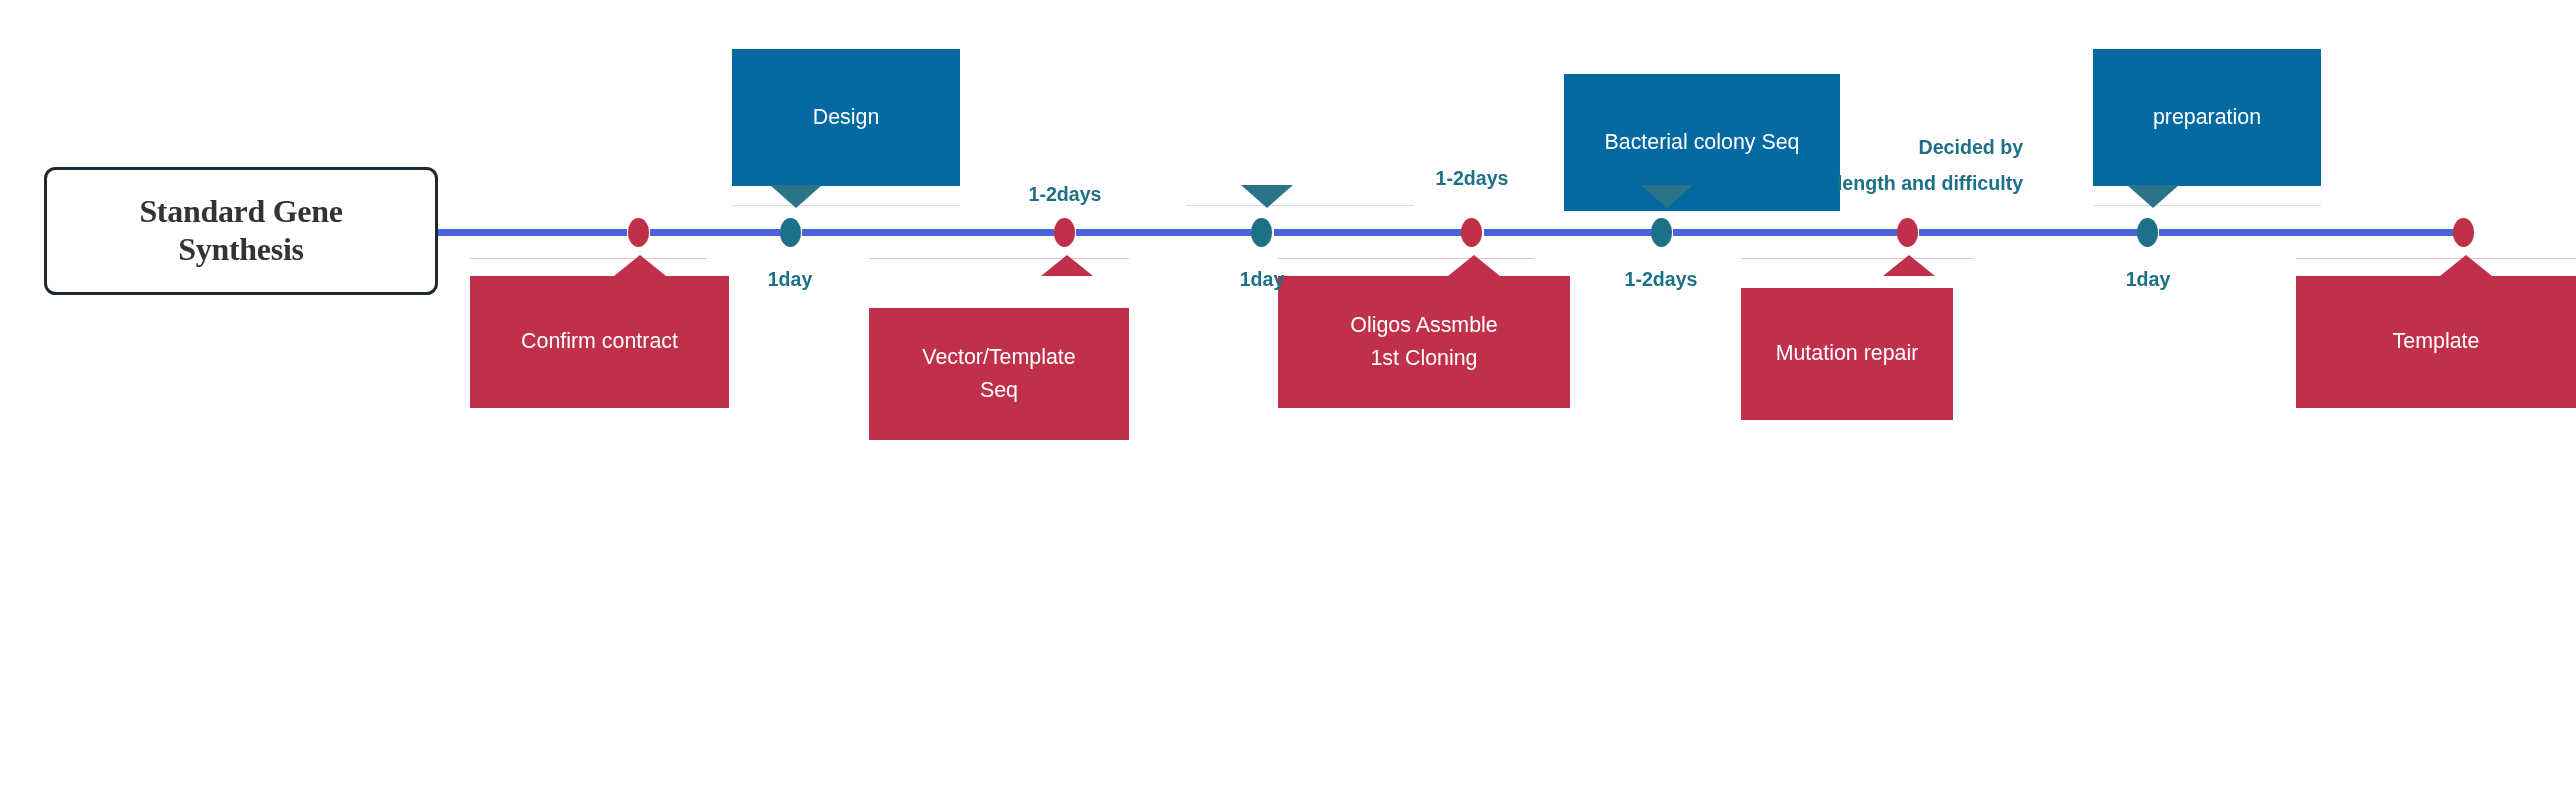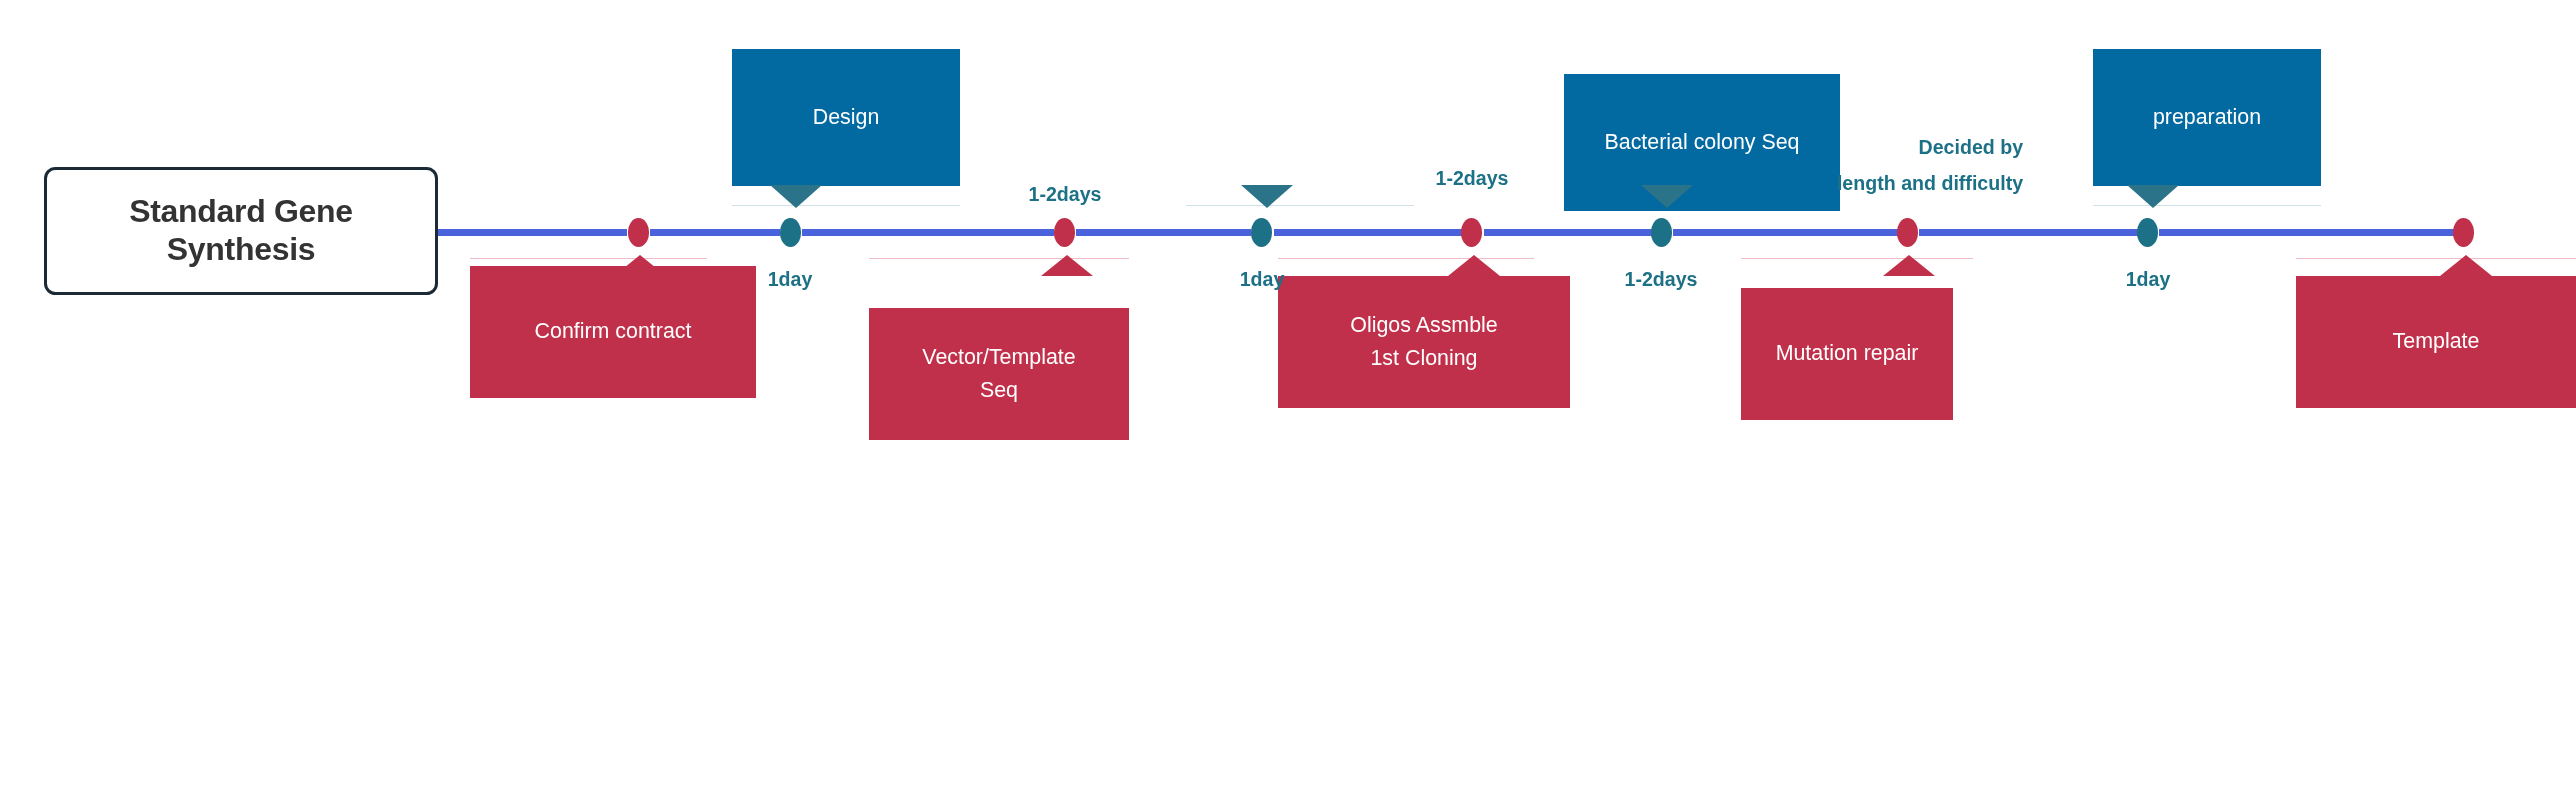--- a/index.html
+++ b/index.html
@@ -23,20 +23,21 @@
     display:flex;align-items:center;justify-content:center;
     text-align:center;
   }
   .title-box .title-text{
     font-size:32px;
     font-weight:bold;
     color:#333333;
     line-height:1.18;
     letter-spacing:-0.3px;
     white-space:pre-line;
+    font-family:Liberation Serif, serif;
   }
 
   
   .axis-seg{
     position:absolute;
     height:7px;
     background:#4a63dd;
   }
 
   
@@ -159,21 +160,21 @@
     <div class="callout-text">Bacterial colony Seq</div>
   </div>
   <div class="tail down" style="left:1641px;top:185px;"></div>
 
   <div class="callout teal" style="left:2093px;top:49px;width:228px;height:137px;">
     <div class="callout-text">preparation</div>
   </div>
   <div class="tail down" style="left:2127px;top:185px;"></div>
 
   <div class="tail up" style="left:614px;top:255px;"></div>
-  <div class="callout red" style="left:470px;top:266px;width:286px;height:132px;">
+  <div class="callout red" style="left:470px;top:276px;width:259px;height:132px;">
     <div class="callout-text">Confirm contract</div>
   </div>
 
   <div class="tail up" style="left:1041px;top:255px;"></div>
   <div class="callout red" style="left:869px;top:276px;width:260px;height:132px;margin-top:32px;">
     <div class="callout-text">Vector/Template
 Seq</div>
   </div>
 
   <div class="tail up" style="left:1448px;top:255px;"></div>

